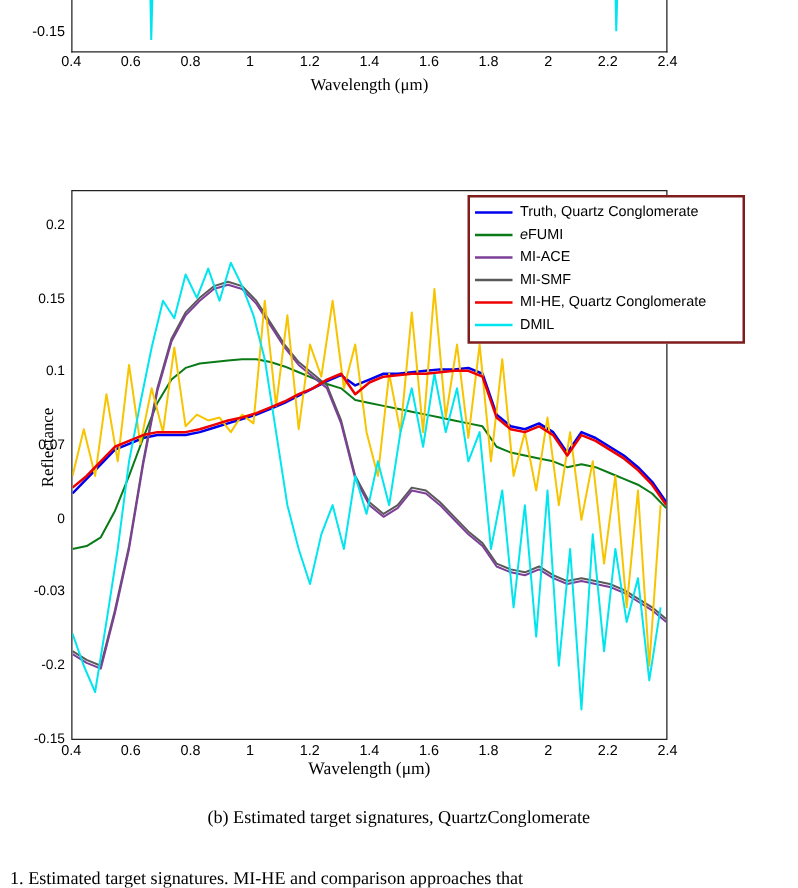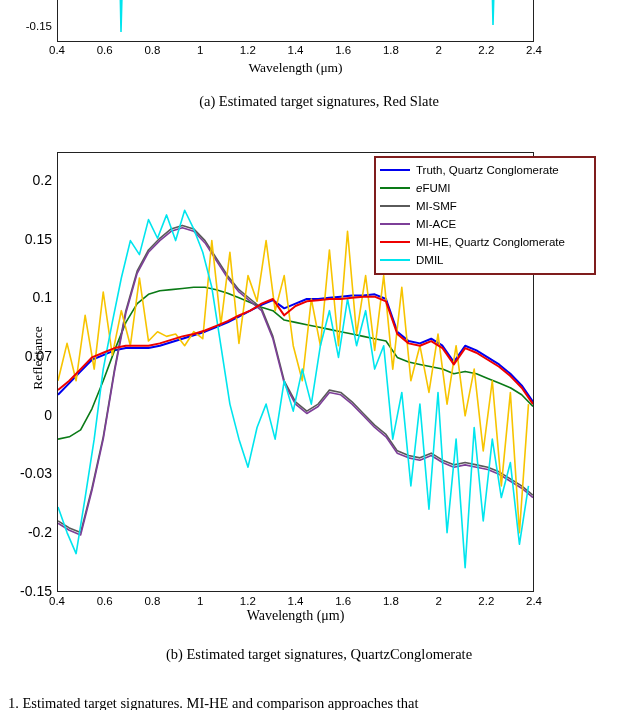--- a/index.html
+++ b/index.html
@@ -42,21 +42,21 @@
     text-align:right;width:34px;
   }
 
   
   .panel-b{position:absolute;left:0;top:140px;width:638px;height:500px;}
   .plotbox{
     position:absolute;left:57px;top:12px;width:477px;height:440px;
     border:1px solid #222;box-sizing:border-box;background:#fff;
   }
   .plotsvg{position:absolute;left:0;top:0;}
-  .ytick-in{position:absolute;font-family:"Liberation Sans",sans-serif;font-size:14px;
+  .ytick-in{position:absolute;font-family:"Liberation Sans",sans-serif;font-size:11px;
     transform:translateY(-50%);text-align:right;}
   .xtick{position:absolute;font-family:"Liberation Sans",sans-serif;font-size:11.5px;
     transform:translateX(-50%);}
   .xlabel{position:absolute;left:57px;top:468px;width:477px;text-align:center;
     font-family:"Liberation Serif",serif;font-size:14px;}
   .ylabel{
     position:absolute;left:-22px;top:210px;width:120px;text-align:center;
     font-family:"Liberation Serif",serif;font-size:13.5px;
     transform:rotate(-90deg);transform-origin:center center;
   }
@@ -91,21 +91,20 @@
       <span style="left:143.1px">1</span>
       <span style="left:190.8px">1.2</span>
       <span style="left:238.5px">1.4</span>
       <span style="left:286.2px">1.6</span>
       <span style="left:333.9px">1.8</span>
       <span style="left:381.6px">2</span>
       <span style="left:429.3px">2.2</span>
       <span style="left:477px">2.4</span>
     </div>
     <div class="axa-xlabel">Wavelength (μm)</div>
-    <div class="cap cap-a">(a) Estimated target signatures, Red Slate</div>
   </div>
 
   <div class="panel-b">
 
     <div class="ytick-in" style="left:18px;top:40px;width:34px;">0.2</div>
     <div class="ytick-in" style="left:18px;top:98.6px;width:34px;">0.15</div>
     <div class="ytick-in" style="left:18px;top:157.3px;width:34px;">0.1</div>
     <div class="ytick-in" style="left:18px;top:215.9px;width:34px;">0.07</div>
     <div class="ytick-in" style="left:18px;top:274.6px;width:34px;">0</div>
     <div class="ytick-in" style="left:18px;top:333.2px;width:34px;">-0.03</div>
@@ -127,26 +126,26 @@
     <div class="legend">
       <div class="legrow">
         <span class="legline" style="border-top-color:#0000ee"></span>
         <span class="legtext">Truth, Quartz Conglomerate</span>
       </div>
       <div class="legrow">
         <span class="legline" style="border-top-color:#0a7a16"></span>
         <span class="legtext"><i>e</i><span>FUMI</span></span>
       </div>
       <div class="legrow">
+        <span class="legline" style="border-top-color:#7d3f98"></span>
+        <span class="legtext">MI-ACE</span>
+      </div>
+      <div class="legrow">
         <span class="legline" style="border-top-color:#5a5a5a"></span>
         <span class="legtext">MI-SMF</span>
-      </div>
-      <div class="legrow">
-        <span class="legline" style="border-top-color:#7d3f98"></span>
-        <span class="legtext">MI-ACE</span>
       </div>
       <div class="legrow">
         <span class="legline" style="border-top-color:#ee0000"></span>
         <span class="legtext">MI-HE, Quartz Conglomerate</span>
       </div>
       <div class="legrow">
         <span class="legline" style="border-top-color:#00e5ee"></span>
         <span class="legtext">DMIL</span>
       </div>
     </div>

